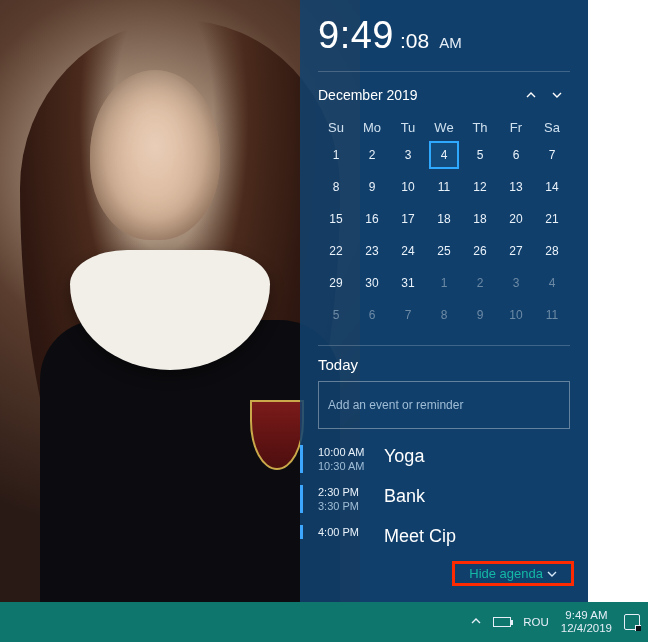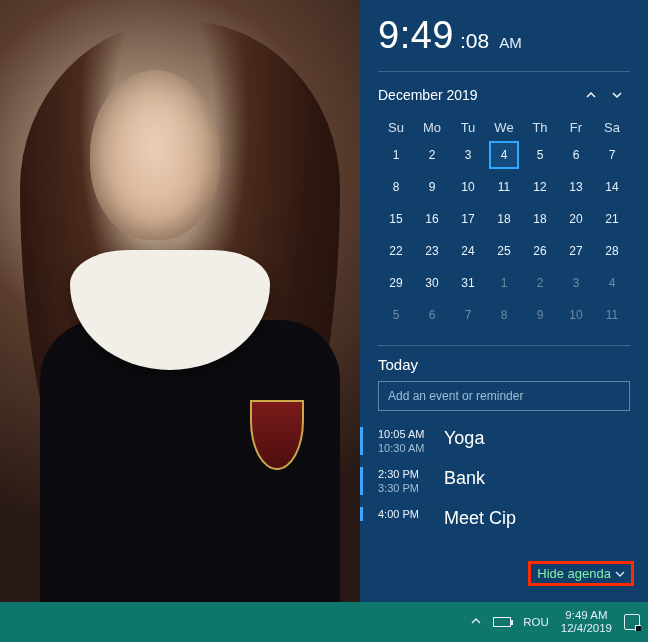--- a/index.html
+++ b/index.html
@@ -1,17 +1,17 @@
 <!DOCTYPE html>
 <html><head>
 <meta charset="utf-8">
 <style>
   * { box-sizing: border-box; margin: 0; padding: 0; }
   html, body { width: 648px; height: 642px; font-family: "Segoe UI", sans-serif; overflow: hidden; }
-  .root { position: relative; width: 648px; height: 642px; background: #0b2a4a; }
+  .root { position: relative; width: 588px; height: 642px; background: #0b2a4a; }
   .wallpaper { position: absolute; left: 0; top: 0; width: 360px; height: 602px; background: radial-gradient(circle at 40% 28%, #d9c6ae 0%, #5a3d2e 38%, #2a1a15 75%); overflow: hidden; }
   
   .wallpaper .face { position:absolute; left:90px; top:70px; width:130px; height:170px; background: radial-gradient(ellipse at 50% 45%, #e9cdb7 0%, #d9b79b 55%, #a87b5e 100%); border-radius:50% 50% 46% 46%; box-shadow: 0 0 40px rgba(0,0,0,.4) inset; }
   .wallpaper .hair { position:absolute; left:20px; top:20px; width:320px; height:560px; background: radial-gradient(ellipse at 45% 18%, rgba(74,42,28,.0) 0%, rgba(74,42,28,.0) 20%, #4a2a1c 34%, #2e1710 60%, #1a0d09 100%); border-radius: 50% 50% 40% 40% / 30% 30% 70% 70%; }
   .wallpaper .collar { position:absolute; left:70px; top:250px; width:200px; height:120px; background:#f2efe8; border-radius: 40% 40% 70% 70% / 40% 40% 100% 100%; box-shadow: 0 6px 14px rgba(0,0,0,.4);}
   .wallpaper .torso { position:absolute; left:40px; top:320px; width:300px; height:300px; background:#0c0c10; border-radius: 20% 20% 0 0; }
   .wallpaper .crest { position:absolute; left:250px; top:400px; width:54px; height:70px; background:linear-gradient(#7b1a1a,#4d0e0e); border-radius: 0 0 50% 50% / 0 0 70% 70%; border:2px solid #caa94a;}
   .panel { position: absolute; right: 0; top: 0; width: 288px; height: 602px; background: rgba(18,67,113,.85); color: #fff; padding: 14px 18px 8px 18px; }
   .clock-row { display:flex; align-items:baseline; gap:6px; }
   .clock-time { font-size: 38px; font-weight: 300; letter-spacing: .5px; }
@@ -22,30 +22,30 @@
   .month-row { display:flex; align-items:center; }
   .month-label { font-size: 14px; flex:1; }
   .nav-btn { width:26px; height:26px; display:flex; align-items:center; justify-content:center; background:transparent; border:none; color:#fff; cursor:pointer; }
   .cal { width:100%; border-collapse: collapse; margin-top:8px; }
   .cal th { font-weight:400; font-size:13px; color:#cfe0ef; padding:4px 0; width:14.28%; }
   .cal td { text-align:center; font-size:12px; padding:0; height:32px; position:relative; color:#eaf2fa; }
   .cal td .cell { display:flex; align-items:center; justify-content:center; width:30px; height:28px; margin:0 auto; cursor:pointer;}
   .cal td.dim .cell { color:#6d8aa5; }
   .cal td.today .cell { border:2px solid #2fa8ff; background:rgba(47,168,255,.12); }
   .agenda-title { font-size:15px; margin-top:6px; margin-bottom:8px; }
-  .agenda-input { width:100%; background:transparent; border:1px solid rgba(255,255,255,.35); color:#d8e6f3; font-size:12px; padding:7px 9px; outline:none;}
+  .agenda-input { width:100%; background:transparent; border:1px solid rgba(255,255,255,.35); color:#d8e6f3; font-size:12px; padding:16px 9px; outline:none;}
   .agenda-input::placeholder { color:#9fbdd6; }
   .events { margin-top:10px; }
   .event { display:flex; gap:10px; padding:7px 0; position:relative;}
   .event::before { content:""; position:absolute; left:-18px; top:6px; bottom:6px; width:3px; background:#3da6ff;}
   .event.last-partial::before { bottom:auto; height:14px; }
   .event .times { display:flex; flex-direction:column; font-size:11px; min-width:56px; color:#eaf2fa;}
   .event .times .end { color:#9fbdd6; margin-top:2px;}
   .event .title { font-size:18px; align-self:flex-start; }
-  .hide-agenda { position:absolute; right:14px; bottom:16px; display:flex; align-items:center; gap:4px; color:#86efac; font-size:13px; border:3px solid #ff2a00; padding:2px 6px; cursor:pointer; background:transparent;}
+  .hide-agenda { position:absolute; right:14px; bottom:16px; display:flex; align-items:center; gap:4px; color:#14b8a6; font-size:13px; border:3px solid #ff2a00; padding:2px 14px; cursor:pointer; background:transparent;}
   .taskbar { position:absolute; left:0; bottom:0; width:648px; height:40px; background:#0f766e; display:flex; align-items:center; justify-content:flex-end; padding-right:8px; gap:14px; color:#e6eef7; font-size:11.5px; }
   .taskbar .tray { display:flex; align-items:center; gap:12px; }
   .taskbar .tray .up { font-size:10px; }
   .taskbar .clock-small { text-align:center; line-height:1.15;}
   .taskbar .notif { width:16px; height:16px; border:1.2px solid #e6eef7; border-radius:2px; position:relative;}
   .taskbar .notif::after{content:"";position:absolute;right:-2px;bottom:-2px;width:5px;height:5px;background:#0c1117;border-left:1.2px solid #e6eef7;border-top:1.2px solid #e6eef7;}
   .taskbar .lang { font-size:11.5px; }
   .taskbar .battery { width:18px; height:10px; border:1px solid #e6eef7; position:relative;}
   .taskbar .battery::after{content:"";position:absolute;right:-3px;top:2px;width:2px;height:5px;background:#e6eef7;}
   .chev { width:10px; height:10px; }
@@ -241,21 +241,21 @@
     </table>
 
     <hr class="divider">
 
     <div class="agenda-title">Today</div>
     <input class="agenda-input" placeholder="Add an event or reminder" style="">
 
     <div class="events" id="events">
         <div class="event">
           <div class="times">
-            <span>10:05 AM</span>
+            <span>10:00 AM</span>
             <span class="end">10:30 AM</span>
           </div>
           <div class="title">Yoga</div>
         </div>
         <div class="event">
           <div class="times">
             <span>2:30 PM</span>
             <span class="end">3:30 PM</span>
           </div>
           <div class="title">Bank</div>

